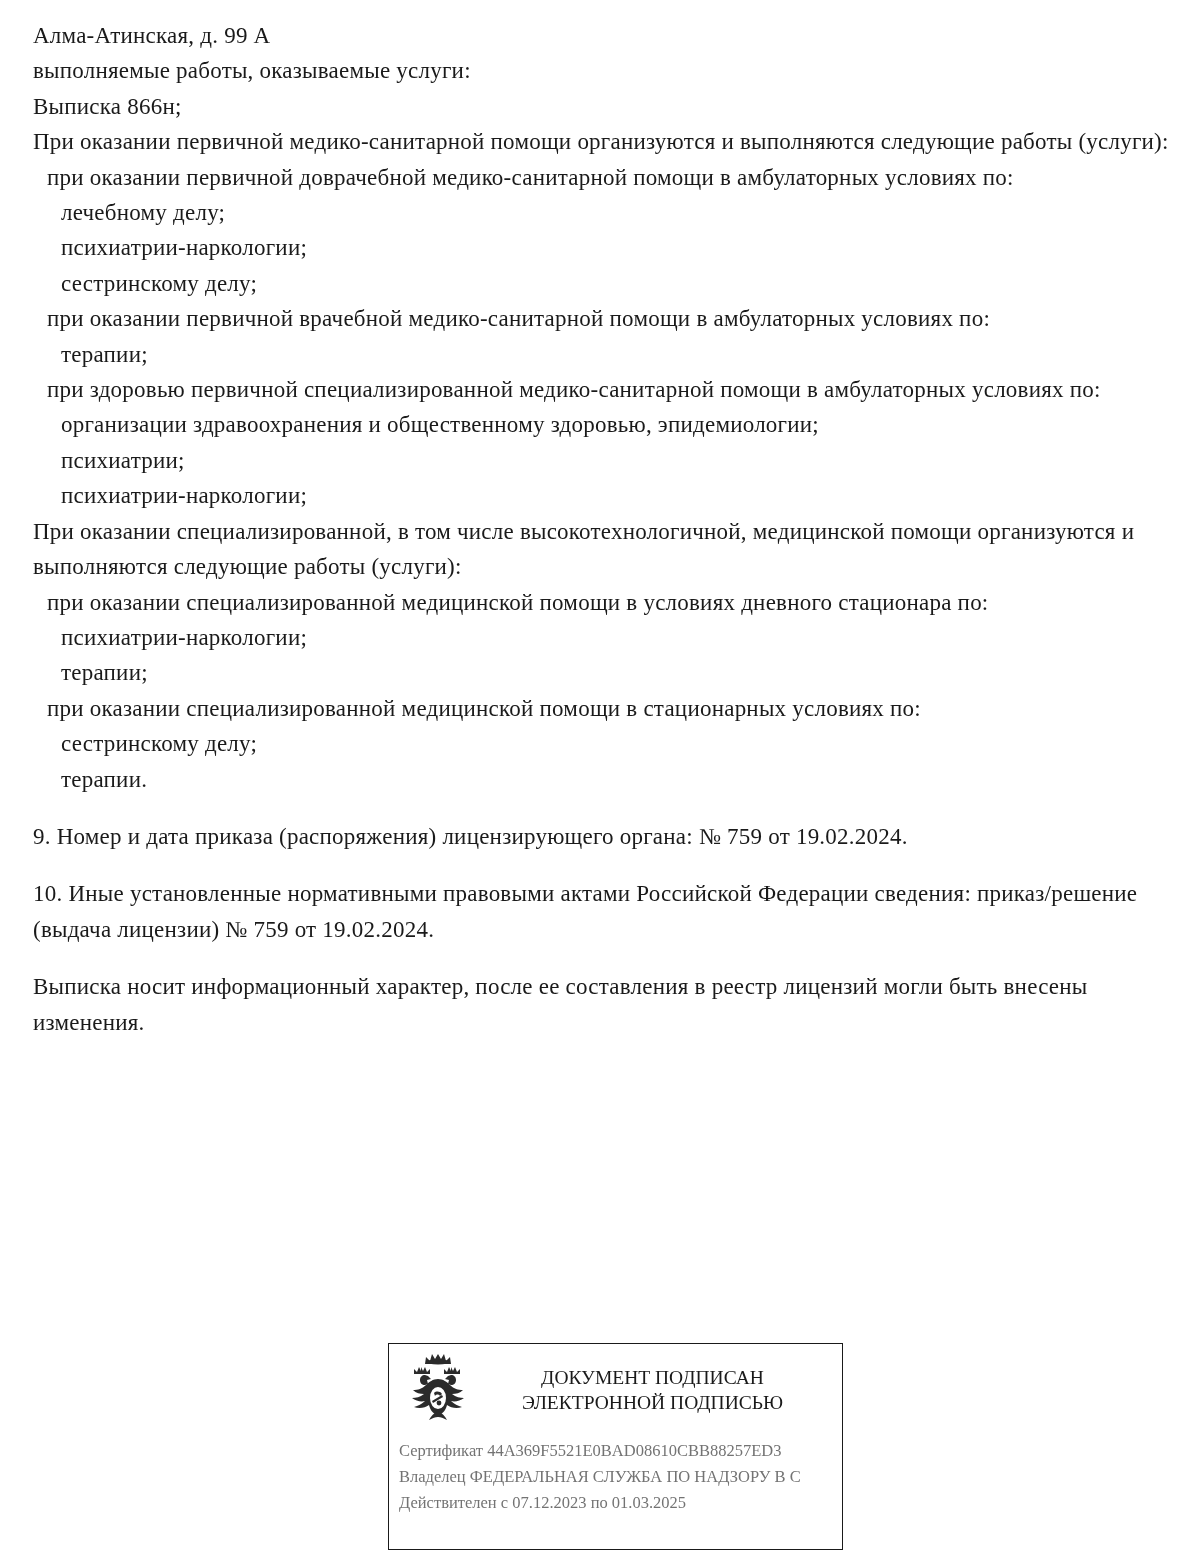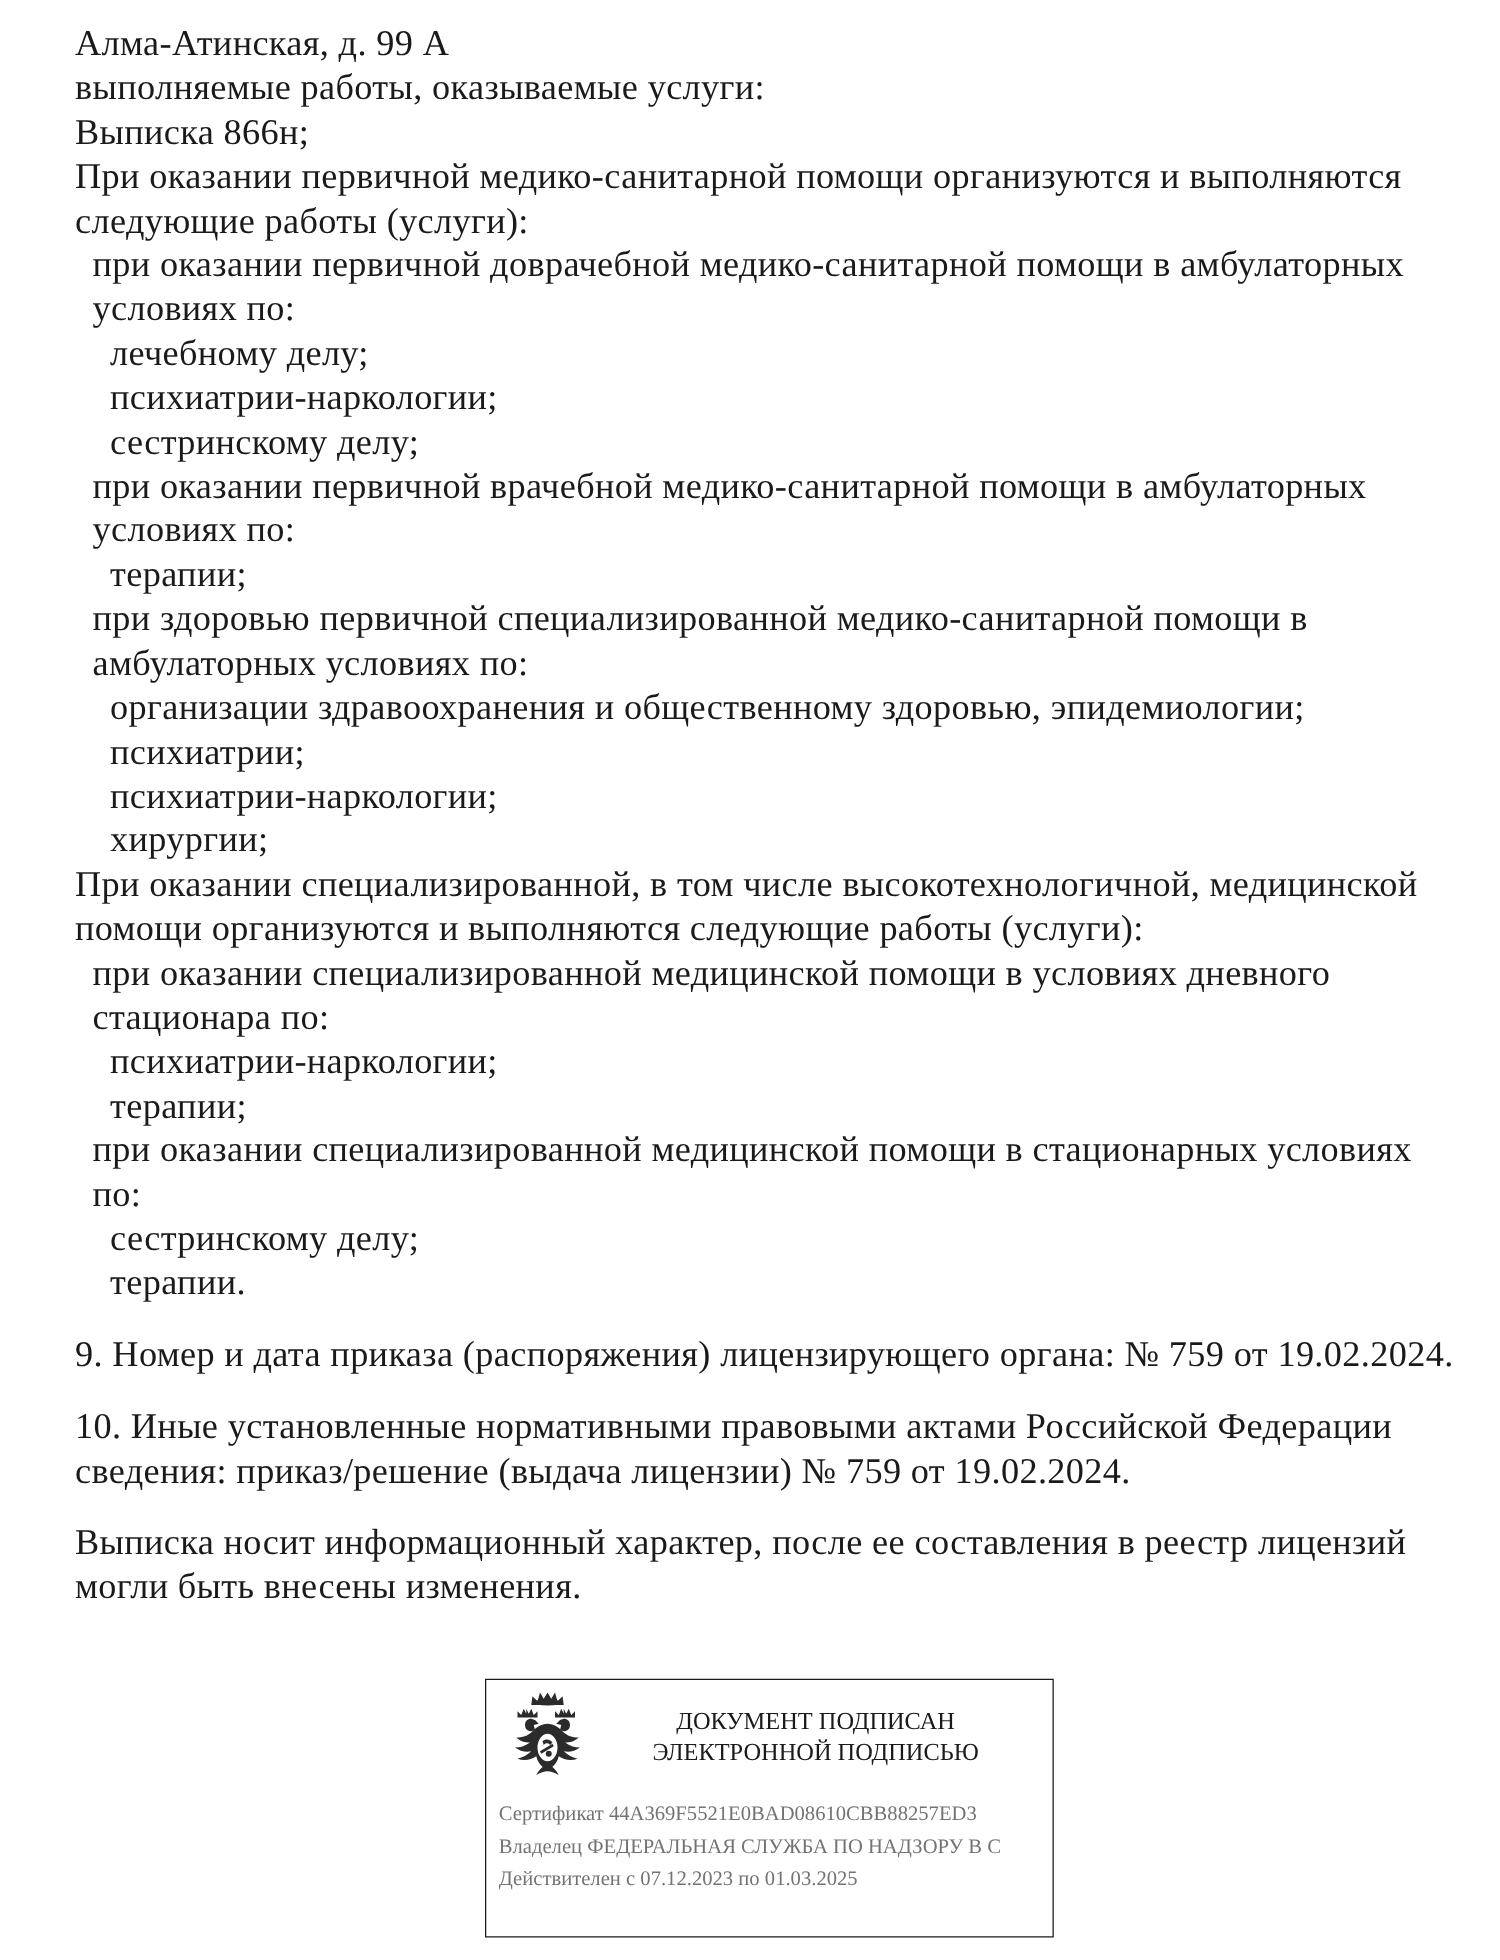--- a/index.html
+++ b/index.html
@@ -22,25 +22,24 @@
     padding: 0;
     box-sizing: border-box;
   }
   .doc-body {
     position: absolute;
     left: 33px;
     top: 18px;
     width: 1140px;
   }
   .line {
-    font-size: 29px;
+    font-size: 23px;
     line-height: 35.4px;
     white-space: pre-wrap;
     letter-spacing: 0.01em;
-    margin-left: 27px;
   }
   .indent-0 { padding-left: 0; }
   .indent-1 { padding-left: 14px; }
   .indent-2 { padding-left: 28px; font-family: Liberation Serif, serif; }
 
   .para-gap {
     height: 22px;
   }
 
   .block {
@@ -108,21 +107,20 @@
       <div class="line indent-1">при оказании первичной доврачебной медико-санитарной помощи в амбулаторных условиях по:</div>
       <div class="line indent-2">лечебному делу;</div>
       <div class="line indent-2">психиатрии-наркологии;</div>
       <div class="line indent-2">сестринскому делу;</div>
       <div class="line indent-1">при оказании первичной врачебной медико-санитарной помощи в амбулаторных условиях по:</div>
       <div class="line indent-2">терапии;</div>
       <div class="line indent-1">при здоровью первичной специализированной медико-санитарной помощи в амбулаторных условиях по:</div>
       <div class="line indent-2">организации здравоохранения и общественному здоровью, эпидемиологии;</div>
       <div class="line indent-2">психиатрии;</div>
       <div class="line indent-2">психиатрии-наркологии;</div>
-      <div class="line indent-2">хирургии;</div>
       <div class="line indent-0">При оказании специализированной, в том числе высокотехнологичной, медицинской помощи организуются и выполняются следующие работы (услуги):</div>
       <div class="line indent-1">при оказании специализированной медицинской помощи в условиях дневного стационара по:</div>
       <div class="line indent-2">психиатрии-наркологии;</div>
       <div class="line indent-2">терапии;</div>
       <div class="line indent-1">при оказании специализированной медицинской помощи в стационарных условиях по:</div>
       <div class="line indent-2">сестринскому делу;</div>
       <div class="line indent-2">терапии.</div>
     </div>
 
     <div class="para-gap"></div>

